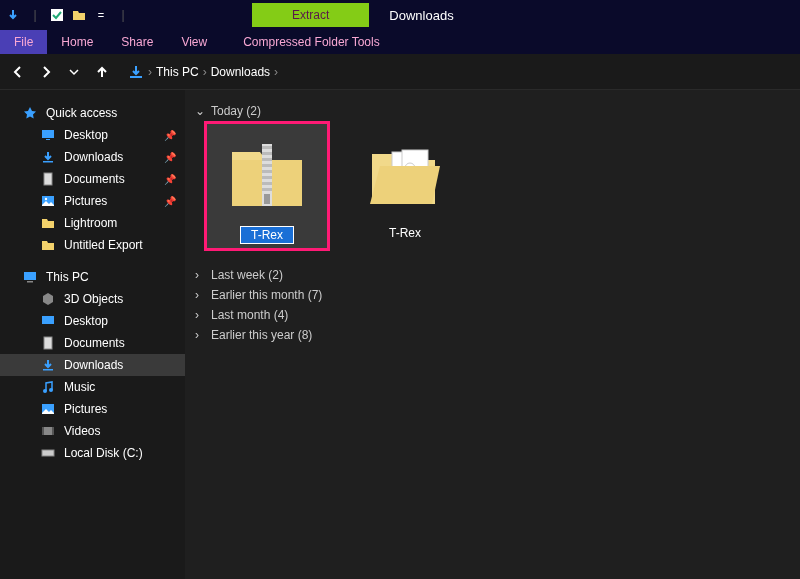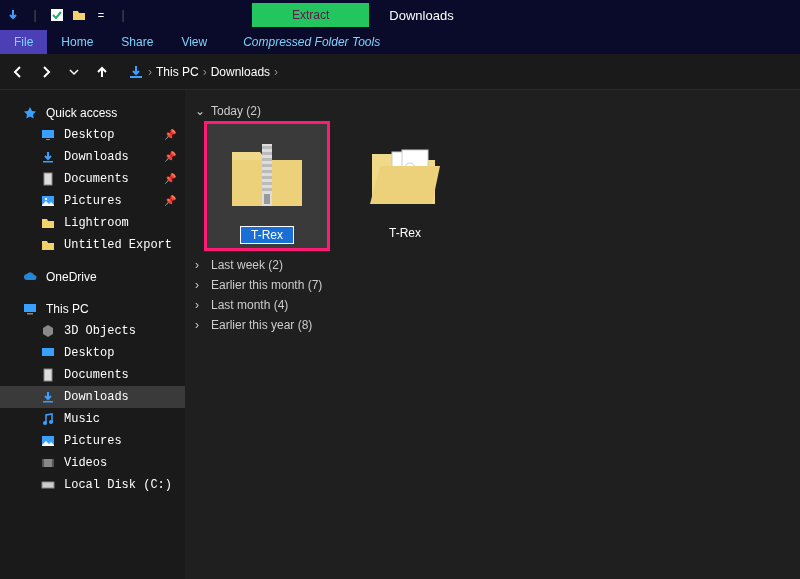--- a/index.html
+++ b/index.html
@@ -20,21 +20,21 @@
   }
   .titlebar .tb-icons { display: flex; align-items: center; padding-left: 4px; gap: 4px; }
   .tb-icon { width: 18px; height: 18px; display:flex;align-items:center;justify-content:center; }
   .ribbon-tab-contextual {
     margin-left: 120px;
     height: 30px;
     display: flex;
     align-items: center;
   }
   .contextual-pill {
-    background: #22c55e;
+    background: #84cc16;
     color: #5a1a4a;
     height: 24px;
     padding: 0 40px;
     display:flex;align-items:center;justify-content:center;
     font-size: 12px;
   }
   .window-title-text {
     margin-left: 20px;
     color: #fff;
     font-size: 13px;
@@ -42,26 +42,26 @@
   
   .ribbon {
     height: 24px;
     background: #0a0a2a;
     display: flex;
     align-items: stretch;
   }
   .ribbon-tab {
     padding: 0 14px;
     display:flex;align-items:center;
-    color: #7dd3fc;
+    color: #f9a8d4;
     font-size: 12px;
     cursor: default;
   }
   .ribbon-tab.file { background: #4a3fb5; }
-  .ribbon-tab.tools { margin-left: 8px; font-style: italic; }
+  .ribbon-tab.tools { margin-left: 8px; }
   
   .navbar {
     height: 36px;
     background: #1a1a1a;
     display:flex;
     align-items:center;
     padding: 0 8px;
     gap: 8px;
     border-bottom: 1px solid #2a2a2a;
   }
@@ -81,33 +81,33 @@
   }
   .side-group { margin-bottom: 10px; }
   .side-row {
     height: 22px;
     display:flex;align-items:center;
     padding-left: 22px;
     gap: 8px;
     color:#fff;
     font-size:12px;
   }
-  .side-row.child { padding-left: 40px; font-family: Liberation Mono, monospace; }
+  .side-row.child { padding-left: 40px; }
   .side-row.selected { background:#3a3a3a; }
   .side-row .pin { margin-left:auto; margin-right:8px; color:#888; font-size:10px; }
   .side-icon { width:16px;height:16px; display:flex;align-items:center;justify-content:center; }
   
   .content { flex:1; background:#1f1f1f; padding: 8px 10px; overflow:hidden; }
   .group-header {
     display:flex;align-items:center;gap:6px;
     color:#ccc; font-size:12px;
     margin: 6px 0 6px 0;
   }
   .group-header .chev { width:10px; }
-  .items-row { display:flex; gap:18px; margin-left:12px; margin-bottom:10px; }
+  .items-row { display:flex; gap:18px; margin-left:12px; margin-bottom:20px; }
   .file-item {
     width: 120px;
     display:flex;flex-direction:column;align-items:center;
     padding: 6px 4px 4px 4px;
   }
   .file-item.selected {
     background:#3a3a3a;
     outline: 3px solid #ff1a75;
     outline-offset: 0;
   }
@@ -265,30 +265,20 @@
       <div class="side-row child">
         <span class="side-icon">
             <svg width="14" height="14" viewBox="0 0 14 14">
               <path d="M1 3h5l1 2h6v7H1z" fill="#f3d26b"></path>
             </svg>
           </span>
         <span>Untitled Export</span>
       </div>
     </div>
 
-    <div class="side-group">
-      <div class="side-row">
-        <span class="side-icon">
-            <svg width="14" height="14" viewBox="0 0 14 14">
-              <path d="M4 10a3 3 0 010-6 4 4 0 017 1 2.5 2.5 0 010 5H4z" fill="#2686d6"></path>
-            </svg>
-          </span>
-        <span>OneDrive</span>
-      </div>
-    </div>
 
     <div class="side-group">
       <div class="side-row">
         <span class="side-icon">
             <svg width="14" height="14" viewBox="0 0 14 14">
               <rect x="1" y="2" width="12" height="8" fill="#3aa0ff"></rect>
               <rect x="4" y="11" width="6" height="1.5" fill="#888"></rect>
             </svg>
           </span>
         <span>This PC</span>

